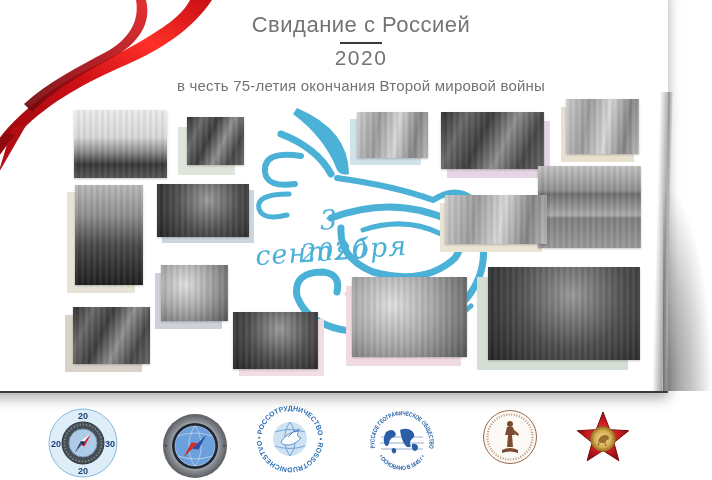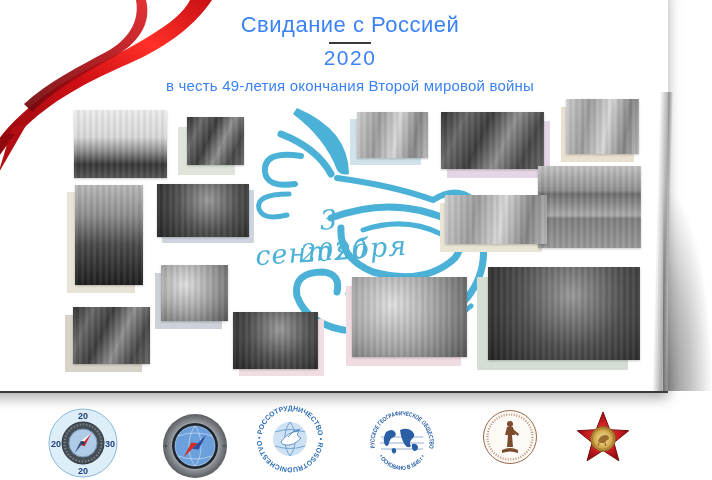--- a/index.html
+++ b/index.html
@@ -7,21 +7,21 @@
          font-family:"Liberation Sans",sans-serif;}
   
   .sheet{position:absolute;left:-14px;top:-14px;width:682px;height:405px;background:#fff;
          box-shadow:0 2px 0 rgba(25,25,25,.8),0 7px 12px rgba(70,70,70,.45);z-index:0;}
   .sheet-edge{position:absolute;left:656px;top:92px;width:13px;height:299px;z-index:5;
          background:linear-gradient(to right,rgba(255,255,255,0),rgba(95,95,95,.55) 72%,rgba(160,160,160,.15));
          transform:skewX(-1.5deg);}
   .curl-shadow{position:absolute;left:663px;top:115px;width:49px;height:276px;z-index:5;
          background:radial-gradient(130% 95% at 0% 100%,rgba(35,35,35,.55),rgba(45,45,45,.28) 45%,rgba(255,255,255,0) 78%);}
   
-  .header{position:absolute;left:145px;top:12px;width:410px;text-align:center;z-index:2;color:#3b82f6;}
+  .header{position:absolute;left:156px;top:12px;width:410px;text-align:center;z-index:2;color:#737373;}
   .title{font-size:22px;letter-spacing:.5px;}
   .title-divider{width:42px;height:2px;background:#3a3a3c;margin:4px auto 2px auto;}
   .year{font-size:21px;letter-spacing:1.5px;}
   .subtitle{font-size:15px;margin-top:7px;letter-spacing:.2px;}
   
   .ribbon{position:absolute;left:-6px;top:0;z-index:4;}
   
   .dove{position:absolute;left:245px;top:100px;z-index:1;}
   .dove-date1{position:absolute;left:254px;top:204px;width:152px;text-align:center;z-index:1;
       font-family:"DejaVu Serif",serif;font-style:italic;font-size:27px;color:#4bb1d7;
@@ -84,21 +84,21 @@
     <path d="M218,0 C198,30 166,50 134,64 C100,79 64,96 32,126 C20,137 10,148 4,158 L0,146 C10,130 28,112 50,96 C80,74 114,60 142,44 C168,29 188,16 196,0 Z" fill="url(#rg1)"></path>
     <path d="M152,0 C158,24 144,44 118,58 C90,73 60,90 38,112 L30,104 C54,82 86,66 112,52 C134,40 146,22 142,0 Z" fill="url(#rg2)" opacity=".92"></path>
     <path d="M34,122 L4,174 L18,128 Z" fill="#b30e13"></path>
     <path d="M22,134 L-4,160 L10,134 Z" fill="#8e0a0f"></path>
   </svg>
 
   <div class="header">
     <div class="title">Свидание с Россией</div>
     <div class="title-divider"></div>
     <div class="year">2020</div>
-    <div class="subtitle">в честь 49-летия окончания Второй мировой войны</div>
+    <div class="subtitle">в честь 75-летия окончания Второй мировой войны</div>
   </div>
 
   <svg class="dove" width="300" height="235" viewBox="0 0 300 235">
     <g stroke="#4bb1d7" fill="none" stroke-linecap="round">
       <path d="M52,8 Q104,30 104,74 Q96,76 92,70 Q80,38 48,14 Z" fill="#4bb1d7" stroke="none"></path>
       <path d="M36,34 Q72,48 86,74" stroke-width="7"></path>
       <path d="M56,56 Q18,50 20,72 Q22,88 50,84" stroke-width="6"></path>
       <path d="M44,94 Q10,94 14,109 Q18,121 42,115" stroke-width="5"></path>
       <path d="M92,78 Q150,86 188,100 Q210,86 226,98 Q236,107 230,120 Q222,132 204,130" stroke-width="6"></path>
       <path d="M230,104 L258,117 L228,126 Z" fill="#4bb1d7" stroke="none"></path>

